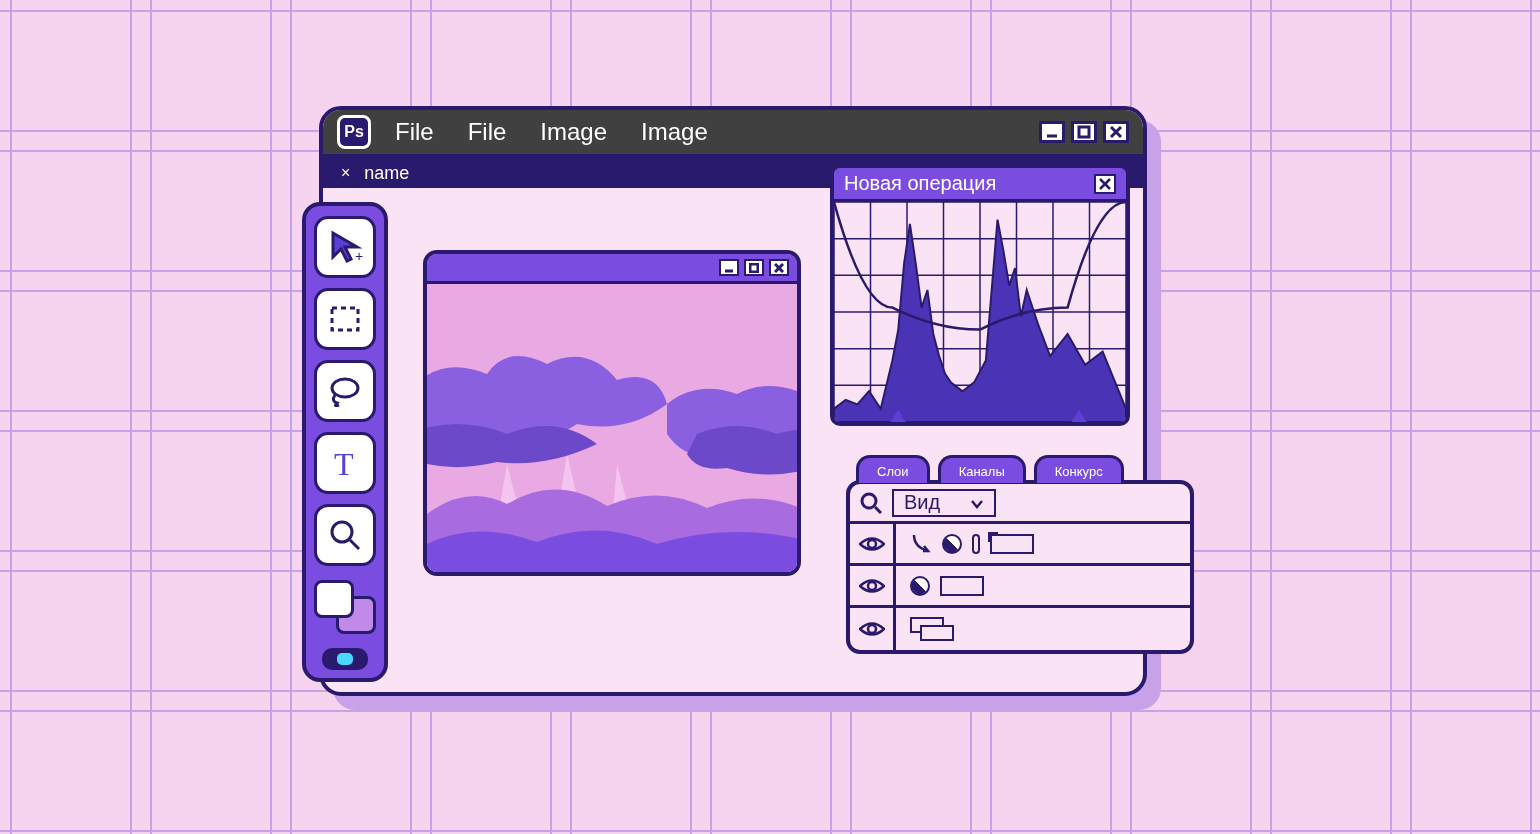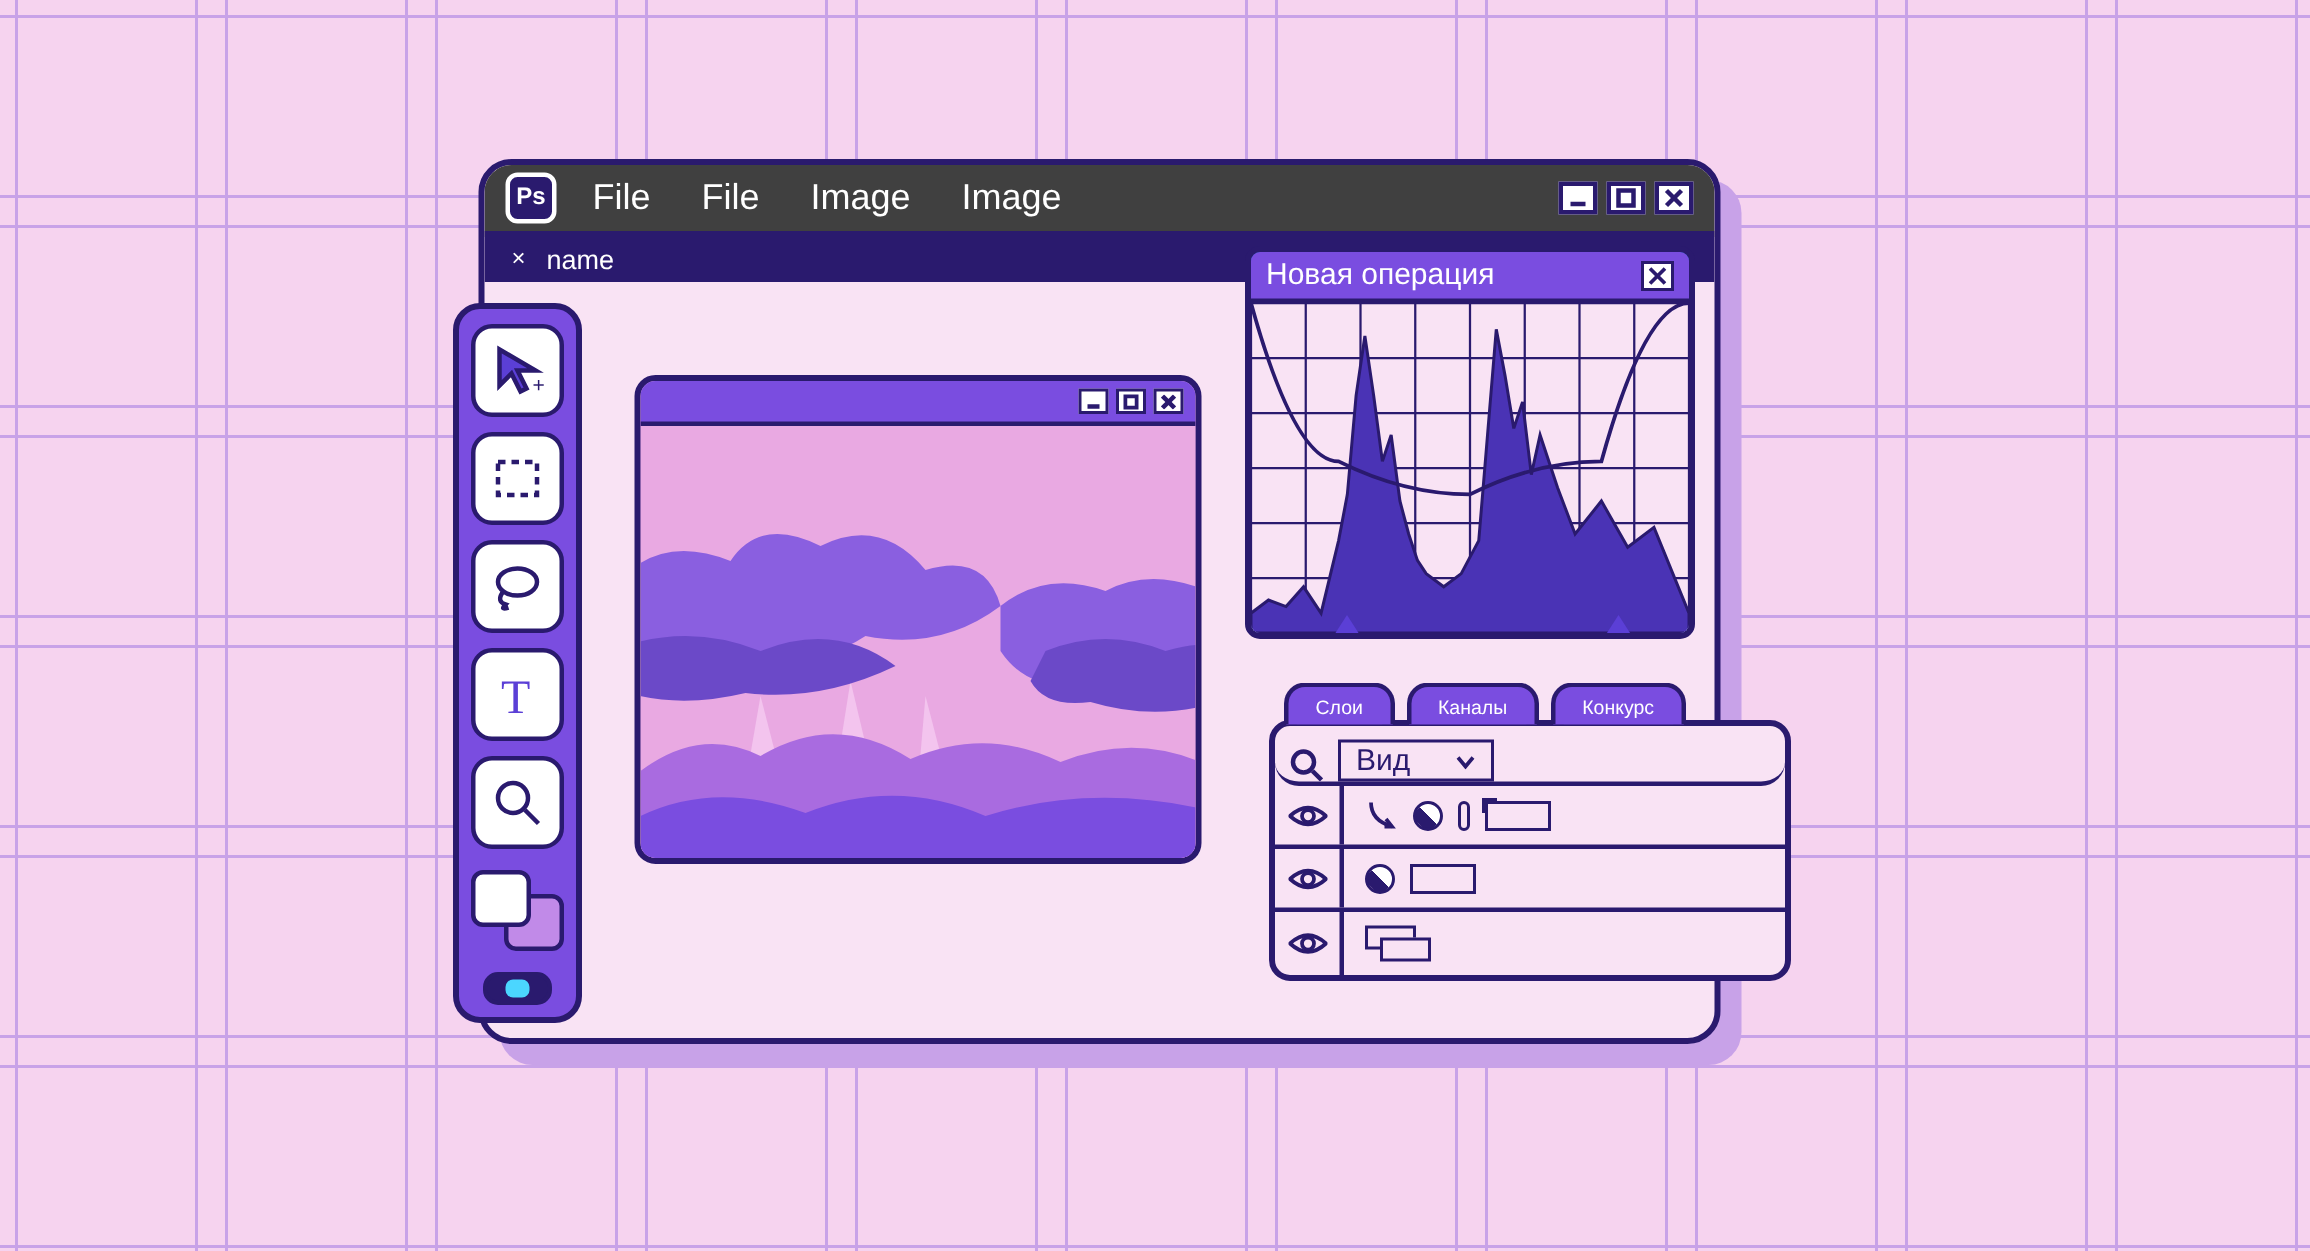--- a/index.html
+++ b/index.html
@@ -173,21 +173,21 @@
   .tab {
     background:#7a4de0;color:#fff;border:3px solid #2a1a6e;border-bottom:none;
     border-radius:14px 14px 0 0;padding:6px 18px 4px 18px;font-size:13px;
     position:relative;top:3px;
   }
   .layers-body {
     background:#f9e3f4;border:4px solid #2a1a6e;border-radius:14px;
     overflow:hidden;
   }
   .view-row {
-    display:flex;align-items:flex-end;height:40px;border-bottom:3px solid #2a1a6e;padding:0 10px;gap:10px;border-radius:16px;
+    display:flex;align-items:center;height:40px;border-bottom:3px solid #2a1a6e;padding:0 10px;gap:10px;
   }
   .view-select {
     height:28px;border:2px solid #2a1a6e;display:flex;align-items:center;padding:0 10px;gap:30px;font-size:20px;color:#2a1a6e;
   }
   .search-ico { width:22px;height:22px; }
   .search-ico svg { width:100%;height:100%;stroke:#2a1a6e;stroke-width:3;fill:none; }
   .layer-row {
     display:flex;align-items:center;height:42px;border-bottom:3px solid #2a1a6e;
   }
   .layer-row:last-child { border-bottom:none; }

